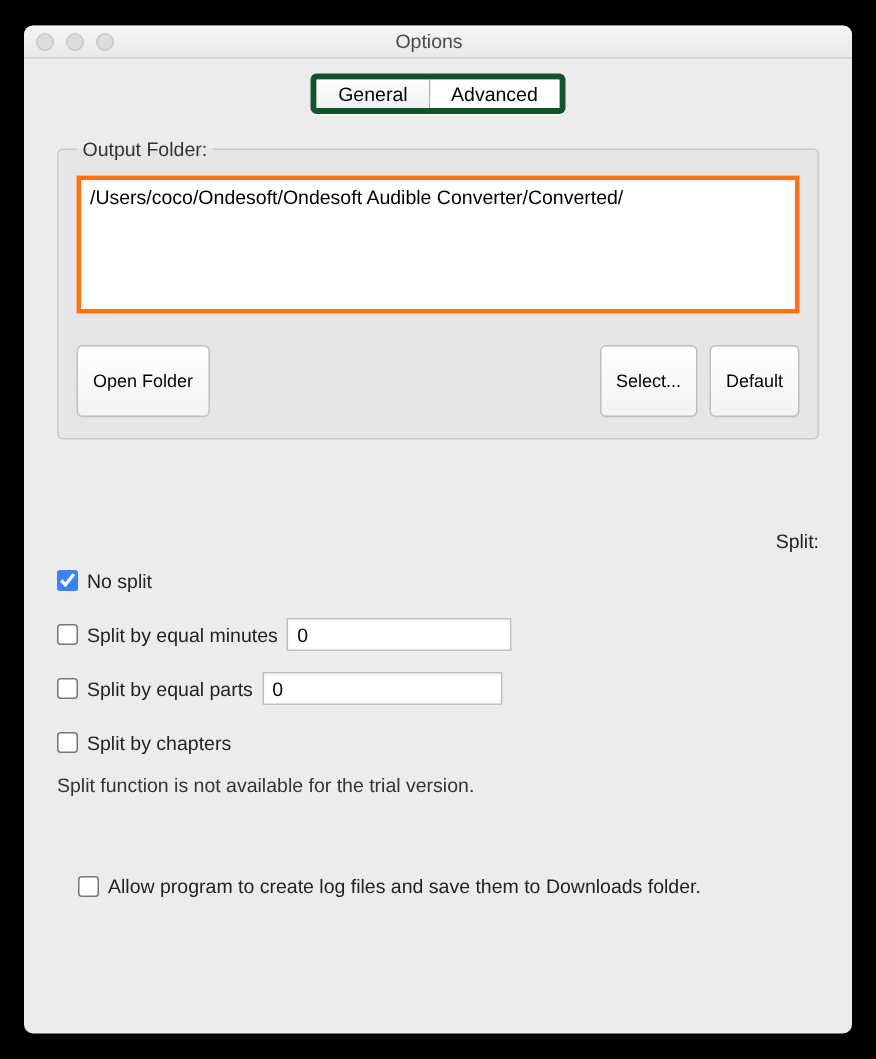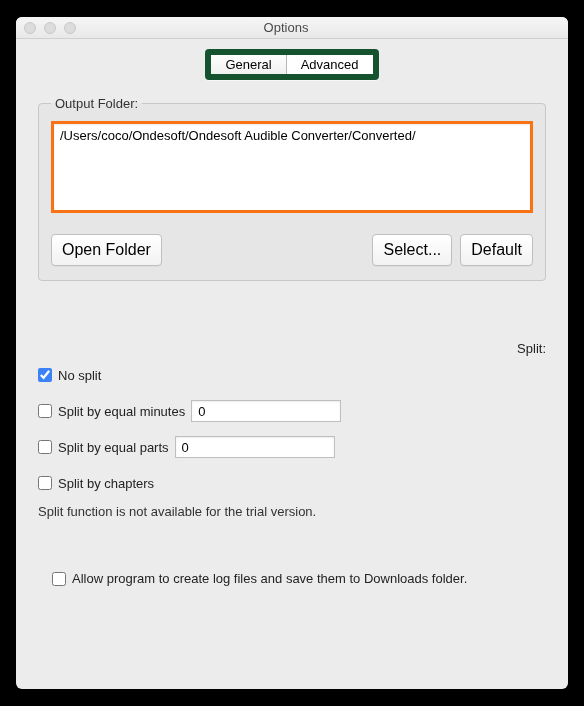--- a/index.html
+++ b/index.html
@@ -45,21 +45,21 @@
     font-size: 13px;
     color: #4a4a4a;
     pointer-events: none;
   }
   .tabs {
     display: flex; justify-content: center;
     padding: 10px 0 0 0;
   }
   .seg {
     display: inline-flex;
-    border: 6px solid #14532d;
+    border: 4px solid #14532d;
     border-radius: 4px;
     overflow: hidden;
     background: #fafafa;
     box-shadow: 0 1px 0 rgba(255,255,255,0.6);
   }
   .seg button {
     border: none;
     padding: 2px 14px;
     font-size: 13px;
     background: linear-gradient(#fdfdfd, #f1f1f1);
@@ -102,22 +102,22 @@
   }
   .button-row {
     display: flex; justify-content: space-between;
     margin-top: 18px;
   }
   .button-row .right { display: flex; gap: 8px; }
   button.mac {
     border: 1px solid #bfbfbf;
     background: linear-gradient(#ffffff, #f2f2f2);
     border-radius: 4px;
-    padding: 6px 10px;
-    font-size: 16px;
+    padding: 16px 10px;
+    font-size: 12px;
     cursor: pointer;
     box-shadow: 0 1px 0 rgba(0,0,0,0.03);
   }
 
   .split-group {
     margin-top: 22px;
   }
   .split-label { font-size: 13px; margin-bottom: 4px; text-align: right; }
   .split-row {
     display: flex; align-items: center;

